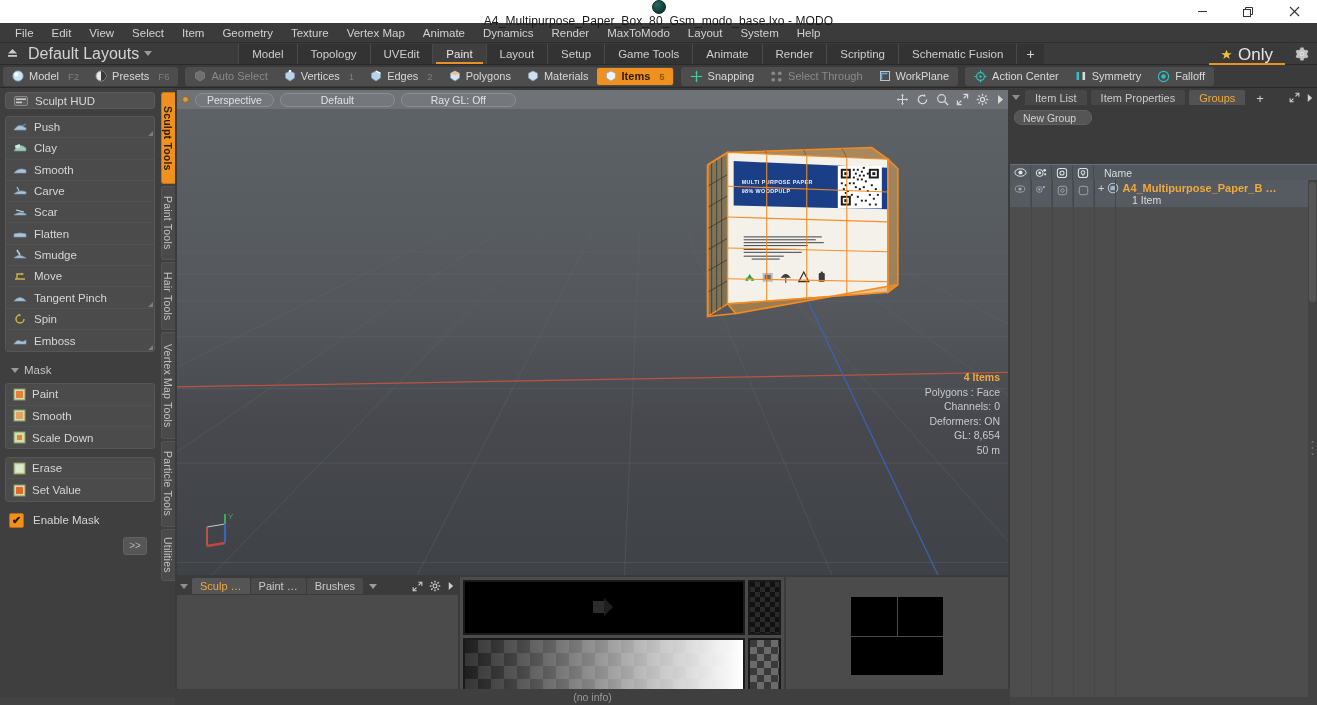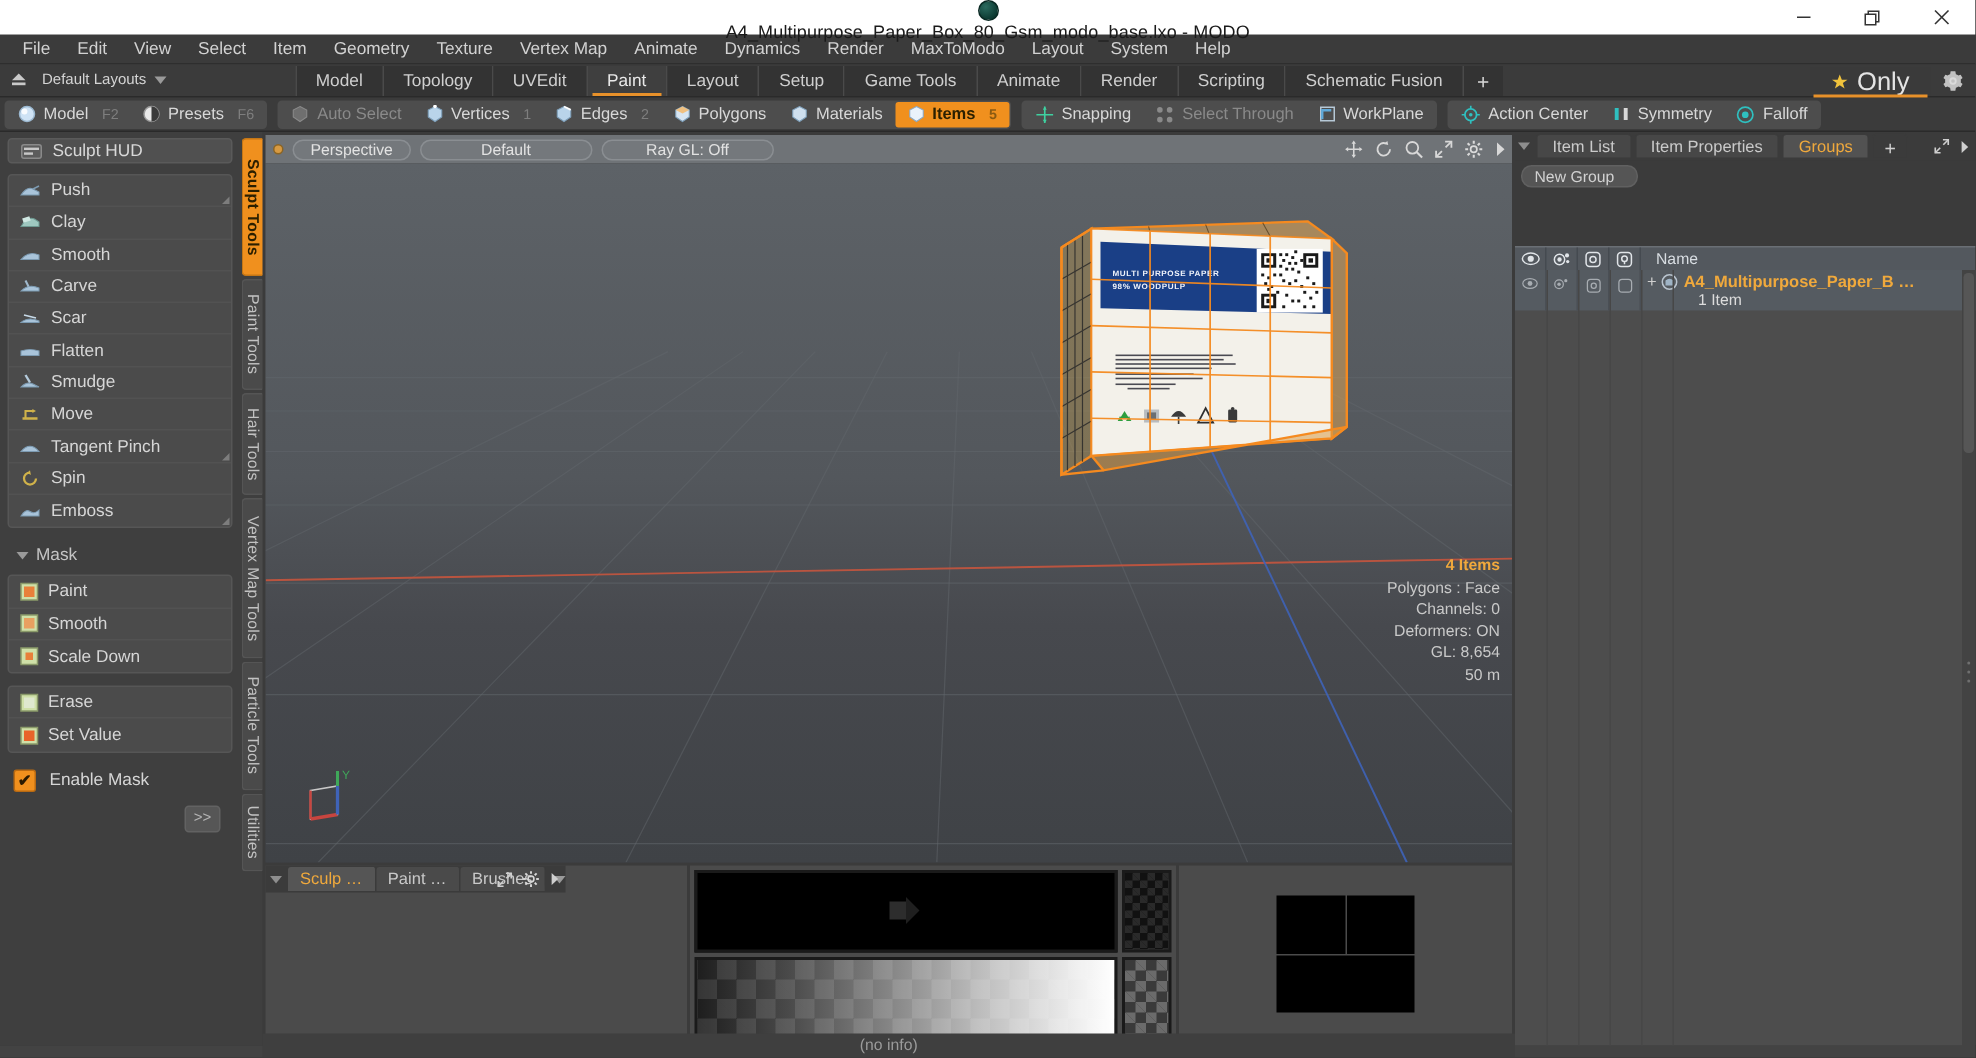--- a/index.html
+++ b/index.html
@@ -45,21 +45,21 @@
 
   
   .layoutbar {
     height: 22px; background: #3b3b3b; display: flex; align-items: center;
     border-bottom: 1px solid #2a2a2a; position: relative;
   }
   .layoutbar .lhome {
     width: 24px; height: 22px; display: flex; align-items: center; justify-content: center;
   }
   .layoutbar .ldefault {
-    font-size: 10px; color: #d4d4d4; padding: 0 6px 0 4px; display: flex; align-items: center; gap: 5px; text-align: right;
+    font-size: 16px; color: #d4d4d4; padding: 0 6px 0 4px; display: flex; align-items: center; gap: 5px; text-align: right;
   }
   .tabstrip { display: flex; align-items: stretch; height: 22px; margin-left: 80px; }
   .ltab {
     padding: 0 13px; height: 20px; margin-top: 1px; display: flex; align-items: center;
     background: #333333; color: #cfcfcf; font-size: 11.5px; border-right: 1px solid #4a4a4a;
     position: relative; cursor: default;
   }
   .ltab:first-child { border-left: 1px solid #4a4a4a; }
   .ltab.active { background: #3f3f3f; color: #e8e8e8; }
   .ltab.active::after {
@@ -164,21 +164,21 @@
   .vp-info {
     position: absolute; right: 8px; bottom: 118px; text-align: right; font-size: 10.5px;
     color: #c9c9c9; line-height: 14.5px;
   }
   .vp-info .hilite { color: #f0a93c; font-weight: bold; text-align: right; }
   .vp-axes { position: absolute; left: 24px; bottom: 22px; width: 46px; height: 42px; }
 
   
   .bottomrow { height: 118px; display: flex; margin: 2px; gap: 2px; }
   .bpanel { background: #4b4b4b; position: relative; }
-  .bp-left { width: 281px; display: flex; flex-direction: row; justify-content: space-between; }
+  .bp-left { width: 281px; display: flex; flex-direction: column; justify-content: space-between; }
   .bp-tabbar { height: 18px; display: flex; align-items: center; background: #3b3b3b; padding-left: 3px; position: relative; }
   .bp-caret { width: 0; height: 0; border-left: 4px solid transparent; border-right: 4px solid transparent;
     border-top: 5px solid #8e8e8e; margin-right: 4px; }
   .btab {
     padding: 0 8px; height: 16px; line-height: 16px; font-size: 11px; background: #4a4a4a; color: #c9c9c9;
     border-right: 1px solid #3b3b3b; border-radius: 2px 2px 0 0; cursor: default;
   }
   .btab.active { background: #555; color: #f0a93c; }
   .bp-tabicons { position: absolute; right: 4px; top: 0; height: 18px; display: flex; align-items: center; gap: 6px; }
   .bp-body { flex: 1; background: #4b4b4b; padding: 5px; }

